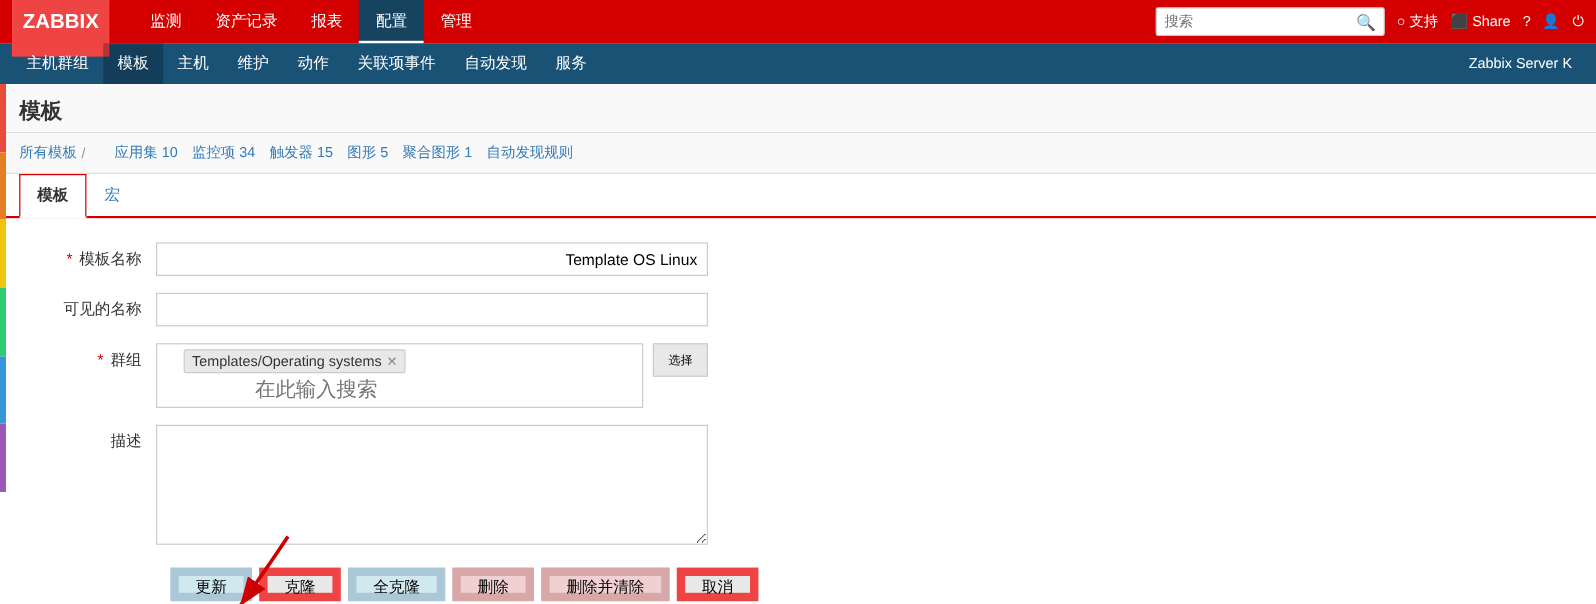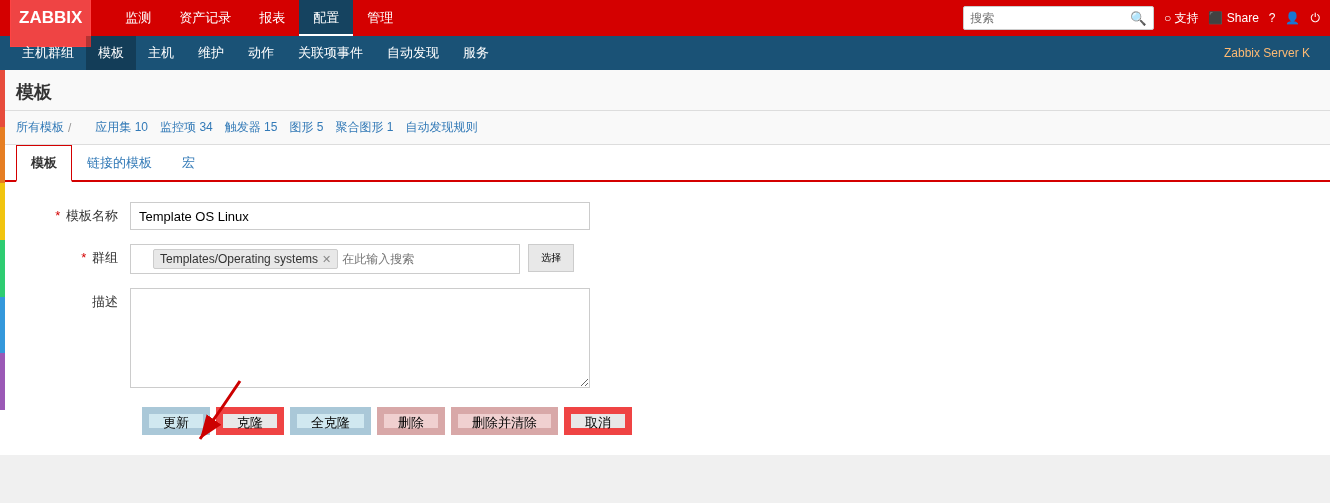--- a/index.html
+++ b/index.html
@@ -70,21 +70,21 @@
     .sub-nav-item {
       color: #fff;
       padding: 0 12px;
       height: 34px;
       line-height: 34px;
       cursor: pointer;
       font-size: 13px;
     }
     .sub-nav-right {
       margin-left: auto;
-      color: #fdba74;
+      color: #ffffff;
       font-size: 12px;
       padding-right: 10px;
     }
 
     
     .page-container {
       background: #fff;
       margin: 0;
       padding: 0;
     }
@@ -166,20 +166,21 @@
       flex: 1;
       max-width: 460px;
     }
     .form-input {
       width: 100%;
       height: 28px;
       border: 1px solid #ccc;
       padding: 4px 8px;
       font-size: 13px;
       outline: none;
+      text-align: right;
     }
     .form-textarea {
       width: 100%;
       height: 100px;
       border: 1px solid #ccc;
       padding: 6px 8px;
       font-size: 13px;
       outline: none;
       resize: vertical;
     }
@@ -206,23 +207,24 @@
       gap: 4px;
     }
     .group-tag-remove {
       cursor: pointer;
       color: #888;
       font-size: 11px;
     }
     .group-search-input {
       border: none;
       outline: none;
-      font-size: 12px;
+      font-size: 17px;
       min-width: 80px;
       color: #aaa;
+      text-align: center;
     }
     .group-row {
       display: flex;
       align-items: flex-start;
       gap: 8px;
     }
     .select-btn {
       height: 28px;
       padding: 0 12px;
       background: #e8e8e8;
@@ -351,36 +353,43 @@
       <span>聚合图形</span>
       <span>1</span>
     </span>
     <span class="breadcrumb-badge">
       <span>自动发现规则</span>
     </span>
   </div>
 
   <div class="tabs">
     <div class="tab active">模板</div>
-    <div class="tab">链接的模板</div>
     <div class="tab">宏</div>
   </div>
 
   <div class="form-container">
 
     <div class="form-row">
       <div class="form-label">
         <span class="required">*</span>
         <span>模板名称</span>
       </div>
       <div class="form-field">
         <input type="text" class="form-input" value="Template OS Linux" style="">
       </div>
     </div>
 
+    <div class="form-row">
+      <div class="form-label">
+        <span>可见的名称</span>
+      </div>
+      <div class="form-field">
+        <input type="text" class="form-input" style="">
+      </div>
+    </div>
 
     <div class="form-row">
       <div class="form-label">
         <span class="required">*</span>
         <span>群组</span>
       </div>
       <div class="form-field">
         <div class="group-row">
           <div class="group-field">
             <div class="group-tag">

